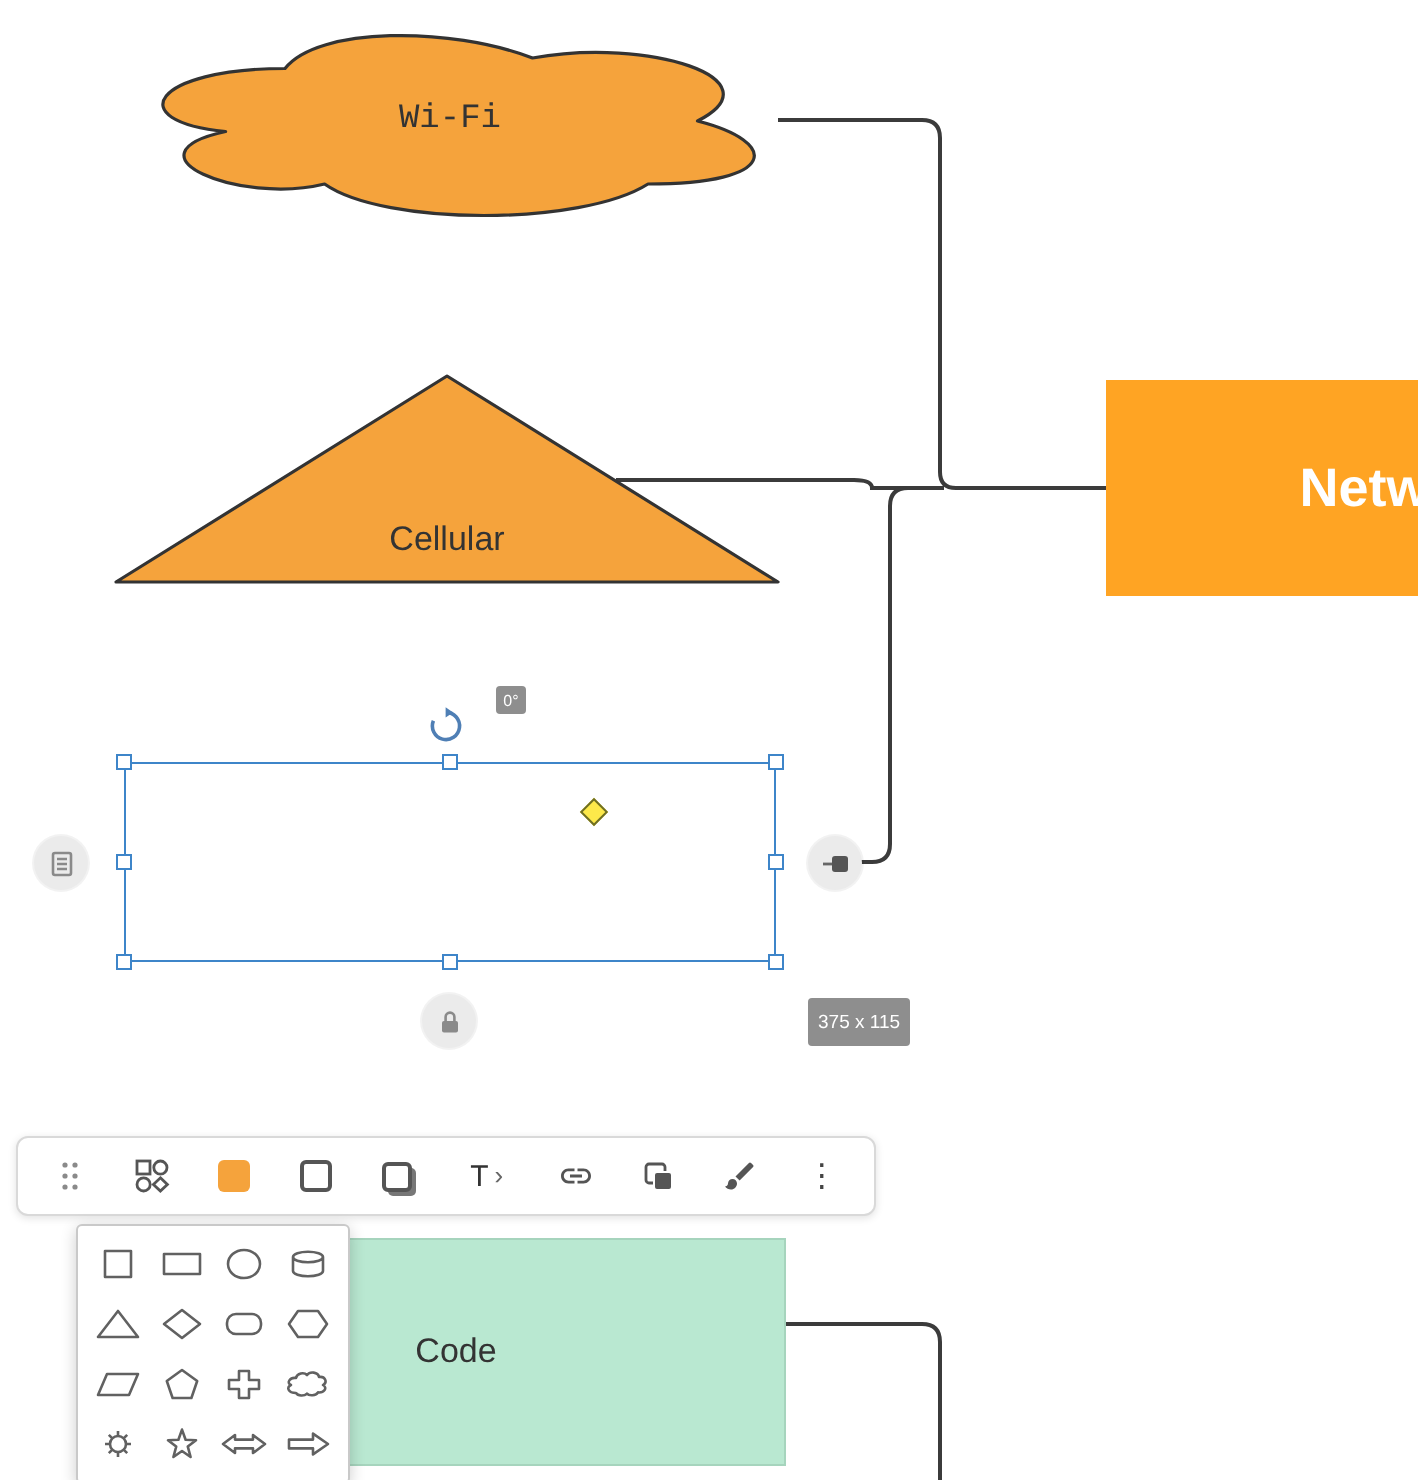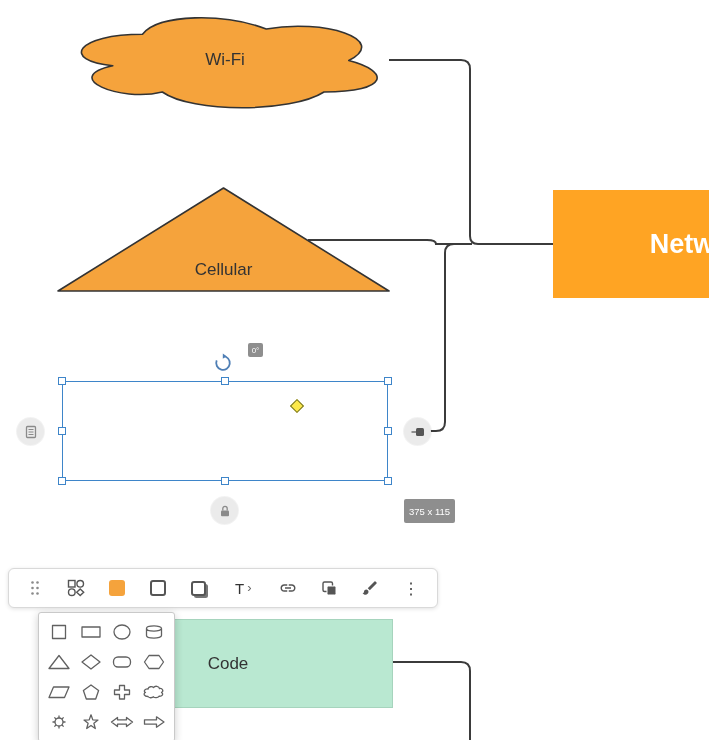--- a/index.html
+++ b/index.html
@@ -17,21 +17,21 @@
   .node-geom { fill: var(--node-fill, #f5a33c); stroke: var(--node-stroke, #333); stroke-width: 1.6; stroke-linejoin: round; }
   .node-label { position: absolute; width: 100%; text-align: center; font-size: 17px; color: #333; }
   .label-center { top: 50%; left: 0; transform: translateY(-55%); }
   .label-bottom { bottom: 13px; left: 0; }
 
   #network-node { position: absolute; left: 553px; top: 190px; width: 300px; height: 108px;
     background: var(--network-fill, #ffa423); color: var(--network-text, #fff);
     display: flex; align-items: center; justify-content: center;
     font-size: 27px; font-weight: bold; z-index: 2; }
 
-  #code-node { position: absolute; left: 63px; top: 619px; width: 330px; height: 89px;
+  #code-node { position: absolute; left: 63px; top: 619px; width: 330px; height: 114px;
     background: var(--code-fill, #b9e8d1); border: 1px solid #a6d4bd;
     display: flex; align-items: center; justify-content: center;
     font-size: 17px; color: #333; z-index: 2; }
 
   
   #selection-box { position: absolute; left: 62px; top: 381px; width: 326px; height: 100px;
     border: 1px solid var(--selection, #3e85c9); z-index: 4; pointer-events: none; }
   .handle { position: absolute; width: 8px; height: 8px; background: var(--handle-fill, #fff);
     border: 1.5px solid var(--selection, #3e85c9); z-index: 5; }
   #rotate-handle { position: absolute; left: 213px; top: 353px; width: 20px; height: 20px; z-index: 5; }
@@ -75,21 +75,21 @@
 
 <div id="stage">
 
   <svg id="connector-layer" width="709" height="740">
     <path d="M 389 60 H 461 Q 470 60 470 69 V 236 Q 470 244 478 244 H 553"></path>
     <path d="M 308 240 H 427 Q 436 240 436 244 H 470"></path>
     <path d="M 429 431 H 436 Q 445 431 445 422 V 253 Q 445 244 454 244 H 472"></path>
     <path d="M 393 662 H 461 Q 470 662 470 671 V 740"></path>
   </svg>
 
-  <div class="node" style="left:58px; top:6px; width:334px; height:109px;">
+  <div class="node" style="left:58px; top:6px; width:334px; height:109px;font-family:Liberation Mono, monospace;">
     <svg viewBox="-2 -2 334 109">
       <path class="node-geom" d="M 82.5 26.25 C 16.5 26.25 0 52.5 52.8 57.75 C 0 69.3 59.4 94.5 102.3 84 C 132 105 231 105 264 84 C 330 84 330 63 288.75 52.5 C 330 31.5 264 10.5 206.25 21 C 165 5.25 99 5.25 82.5 26.25 Z"></path>
     </svg>
     <div class="node-label label-center">Wi-Fi</div>
   </div>
 
   <div class="node" style="left:56px; top:186px; width:335px; height:107px;">
     <svg viewBox="0 0 335 107">
       <polygon class="node-geom" points="167.5,2 333,105 2,105"></polygon>
     </svg>

